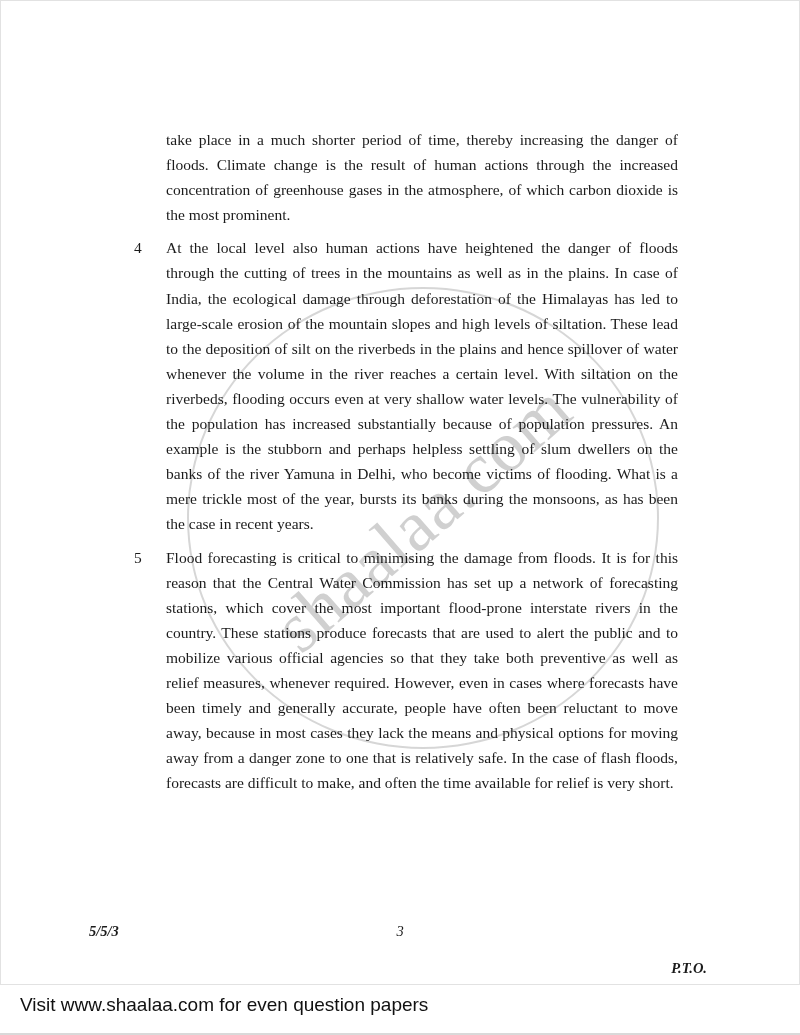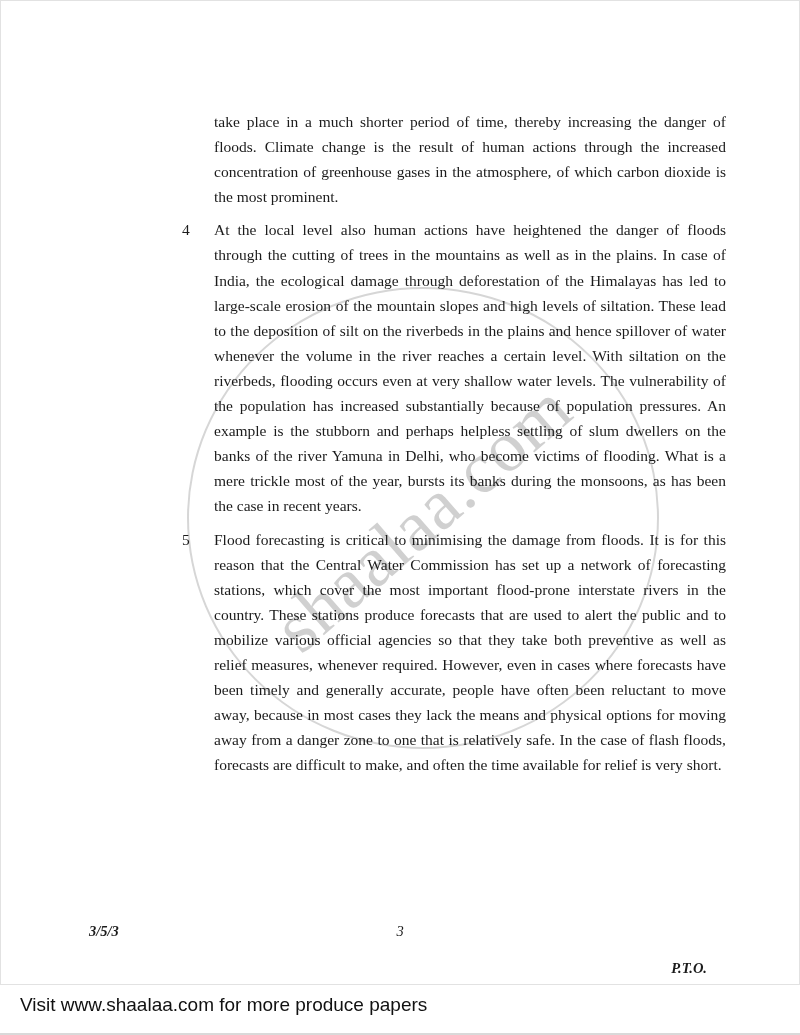--- a/index.html
+++ b/index.html
@@ -50,24 +50,23 @@
     font-size: 72px;
     letter-spacing: 1px;
     color: rgba(150,150,150,0.45);
     white-space: nowrap;
     font-family: "Liberation Serif", "DejaVu Serif", serif;
   }
   
   .content {
     position: absolute;
     left: 133px;
-    top: 108px;
+    top: 126px;
     width: 544px;
     z-index: 1;
-    margin-left: 48px;
   }
   .para {
     display: flex;
     margin-bottom: 8px;
   }
   .para-num {
     flex: 0 0 32px;
     width: 32px;
     font-size: 15.5px;
     line-height: 25.1px;
@@ -152,21 +151,21 @@
     </div>
 
     <div class="para">
       <div class="para-num">5</div>
       <div class="para-text">Flood forecasting is critical to minimising the damage from floods. It is for this reason that the Central Water Commission has set up a network of forecasting stations, which cover the most important flood-prone interstate rivers in the country. These stations produce forecasts that are used to alert the public and to mobilize various official agencies so that they take both preventive as well as relief measures, whenever required. However, even in cases where forecasts have been timely and generally accurate, people have often been reluctant to move away, because in most cases they lack the means and physical options for moving away from a danger zone to one that is relatively safe. In the case of flash floods, forecasts are difficult to make, and often the time available for relief is very short.</div>
     </div>
 
   </div>
 
   <div class="page-footer">
-    <span class="footer-left">3/5/3</span>
+    <span class="footer-left">5/5/3</span>
     <span class="footer-center">3</span>
     <span class="footer-right">P.T.O.</span>
   </div>
 
 </div>
 
-<div class="site-banner">Visit www.shaalaa.com for more produce papers</div>
+<div class="site-banner">Visit www.shaalaa.com for even question papers</div>
 <div class="bottom-edge"></div>
 
 </body></html>

